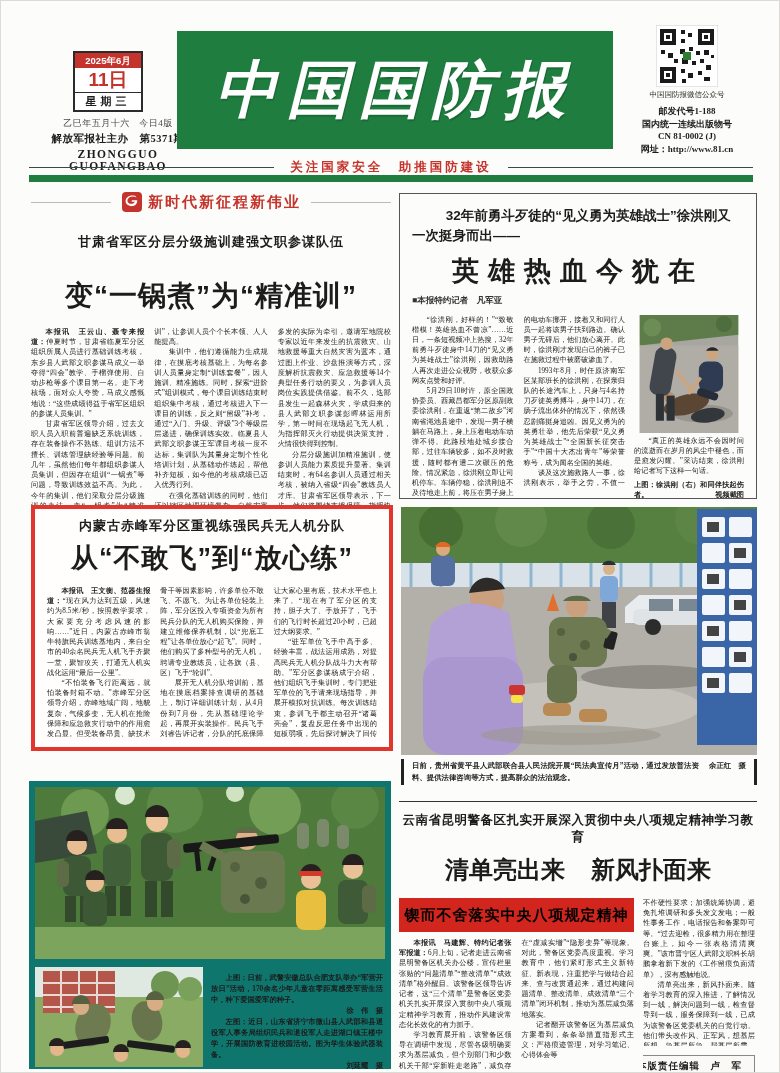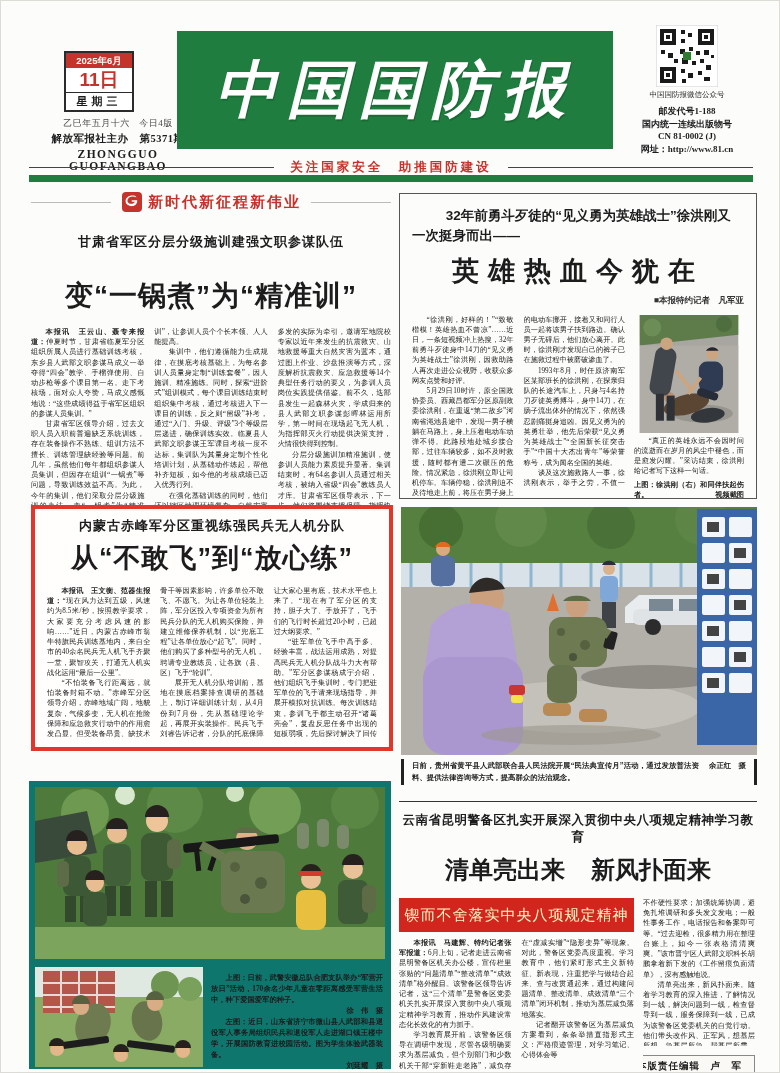--- a/index.html
+++ b/index.html
@@ -3,21 +3,21 @@
 <meta charset="utf-8">
 <style>
   html,body{margin:0;padding:0;background:#e8e7e3;}
   .page{position:relative;width:780px;height:1073px;background:#fcfcfa;overflow:hidden;
         font-family:"Liberation Serif","DejaVu Serif",serif;color:#1c1c1c;border:1px solid #dddbd6;box-sizing:border-box;}
   .sans{font-family:"Liberation Sans","DejaVu Sans",sans-serif;}
   p{margin:0;}
 
   
   .masthead{position:absolute;left:28px;top:16px;width:724px;height:142px;}
-  .date-box{position:absolute;left:35px;top:34px;width:66px;border:2px solid #2b2b2b;text-align:center;background:#fff;}
+  .date-box{position:absolute;left:44px;top:34px;width:66px;border:2px solid #2b2b2b;text-align:center;background:#fff;}
   .date-ym{background:#c5342c;color:#fff;font-size:9.5px;line-height:15px;font-weight:bold;}
   .date-day{color:#c5342c;font-size:19px;font-weight:900;line-height:24px;}
   .date-week{border-top:1.5px solid #2b2b2b;font-size:11px;font-weight:bold;letter-spacing:4px;line-height:17px;}
   .mast-left{position:absolute;left:0px;top:100px;width:178px;text-align:center;}
   .mast-lunar{font-size:9px;color:#4a4a4a;letter-spacing:.5px;}
   .mast-pub{font-size:10.5px;font-weight:bold;margin-top:2px;letter-spacing:.5px;}
   .mast-pinyin{font-size:11.5px;font-weight:bold;letter-spacing:1.5px;margin-top:2px;}
   .title-block{position:absolute;left:148px;top:14px;width:436px;height:118px;background:#1f7d3f;
                display:flex;align-items:center;justify-content:center;}
   .title-block span{color:#fff;font-size:62px;font-weight:bold;font-style:italic;letter-spacing:10px;
@@ -48,21 +48,21 @@
   .a1-kicker{text-align:center;font-weight:bold;font-size:13px;letter-spacing:1px;margin-top:20px;}
   .a1-headline{text-align:center;font-weight:900;font-size:28px;letter-spacing:1px;margin-top:26px;}
   .a1-body{margin-top:12px;height:188px;}
 
   
   .a2{position:absolute;left:398px;top:192px;width:358px;height:306px;border:1px solid #555;
       box-sizing:border-box;padding:12px 12px 8px 12px;}
   .a2-kicker{font-weight:900;font-size:13.5px;line-height:1.5;}
   .a2-kicker .l1{display:block;text-indent:2.5em;}
   .a2-headline{text-align:center;font-weight:900;font-size:27px;letter-spacing:9px;margin-top:6px;white-space:nowrap;}
-  .a2-byline{text-align:right;font-size:8.5px;font-weight:bold;margin-top:6px;color:#333;}
+  .a2-byline{text-align:left;font-size:8.5px;font-weight:bold;margin-top:6px;color:#333;}
   .a2-body{display:flex;gap:9px;margin-top:8px;height:186px;}
   .a2-colwrap{width:218px;height:186px;}
   .a2-col3{width:110px;display:flex;flex-direction:column;}
   .a2-cap{font-size:7.2px;line-height:1.45;font-weight:bold;margin-top:3px;text-align:justify;}
   .a2-credit{float:right;font-weight:bold;}
 
   
   .a3{position:absolute;left:30px;top:504px;width:362px;height:246px;border:4px solid #e2352b;
       box-sizing:border-box;padding:8px 12px;background:#fffefd;}
   .a3-kicker{text-align:center;font-weight:bold;font-size:13px;letter-spacing:1px;}
@@ -83,21 +83,21 @@
   .collage-caps{flex:1;padding:6px 2px 0 8px;font-size:7.3px;line-height:1.5;font-weight:bold;text-align:justify;color:#1b1b1b;}
   .collage-caps .credit-line{text-align:right;display:block;}
 
   
   .a4{position:absolute;left:398px;top:800px;width:358px;height:266px;border-top:1px solid #333;padding-top:10px;box-sizing:border-box;}
   .a4-kicker{text-align:center;font-weight:bold;font-size:12.5px;letter-spacing:.5px;}
   .a4-headline{text-align:center;font-weight:900;font-size:24px;margin-top:8px;}
   .a4-headline .gap{display:inline-block;width:26px;}
   .a4-body{display:flex;gap:9px;margin-top:12px;height:182px;position:relative;}
   .a4-left{width:235px;}
-  .banner{background:#d2251e;color:#fef9c3;font-weight:400;font-size:15px;letter-spacing:1px;
+  .banner{background:#d2251e;color:#000000;font-weight:700;font-size:15px;letter-spacing:1px;
           text-align:center;line-height:34px;height:34px;margin-bottom:6px;
           font-family:"Liberation Sans","DejaVu Sans",sans-serif;white-space:nowrap;}
   .a4-leftcols{height:140px;}
   .a4-right{width:112px;height:182px;overflow:hidden;position:relative;}
   .a4-right .textwrap{height:148px;overflow:hidden;}
   .editor-box{position:absolute;bottom:2px;right:0;border:1px solid #888;background:#faf9f6;
               font-size:9.5px;font-weight:bold;letter-spacing:1px;padding:4px 12px;white-space:nowrap;}
 </style>
 </head>
 <body>

